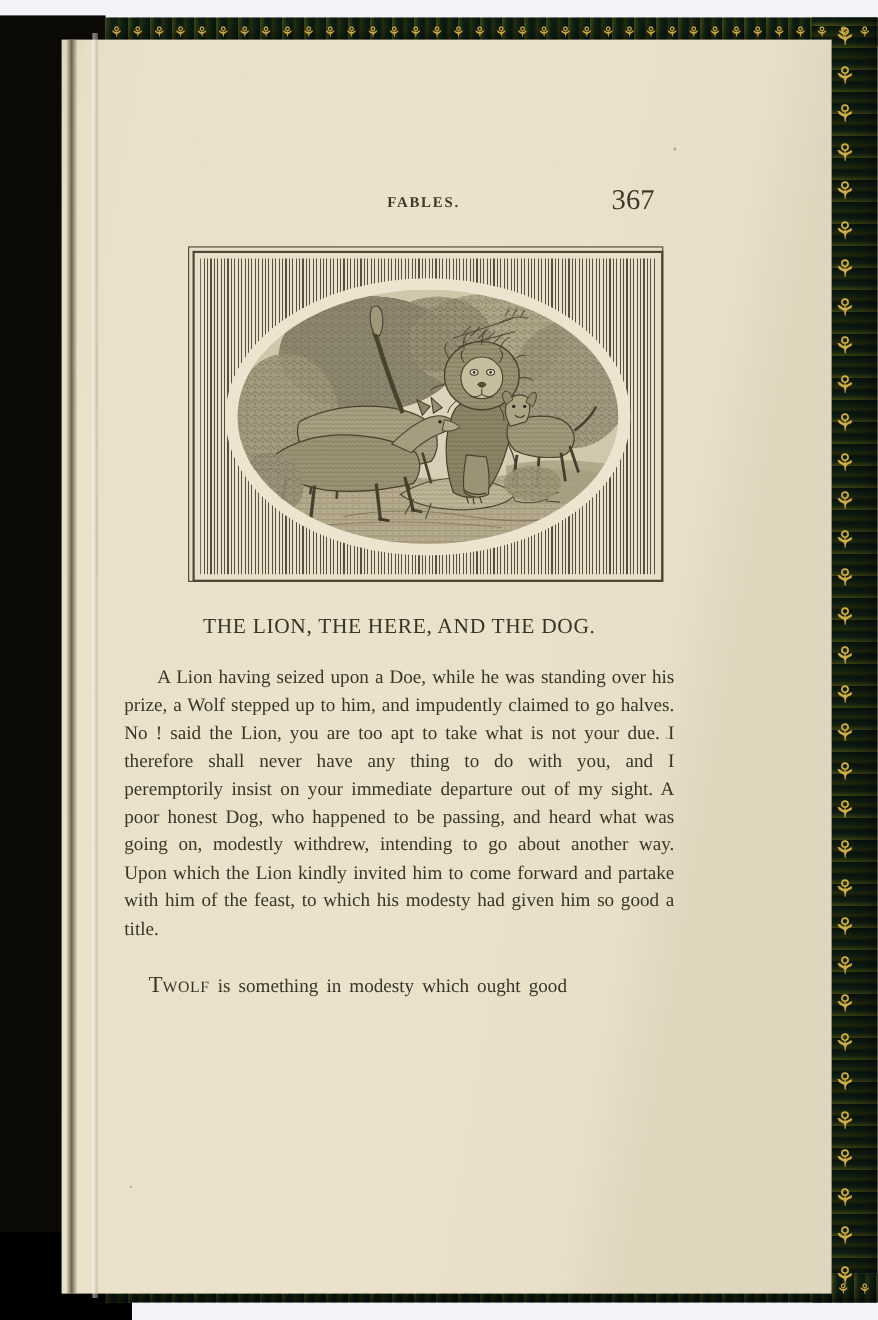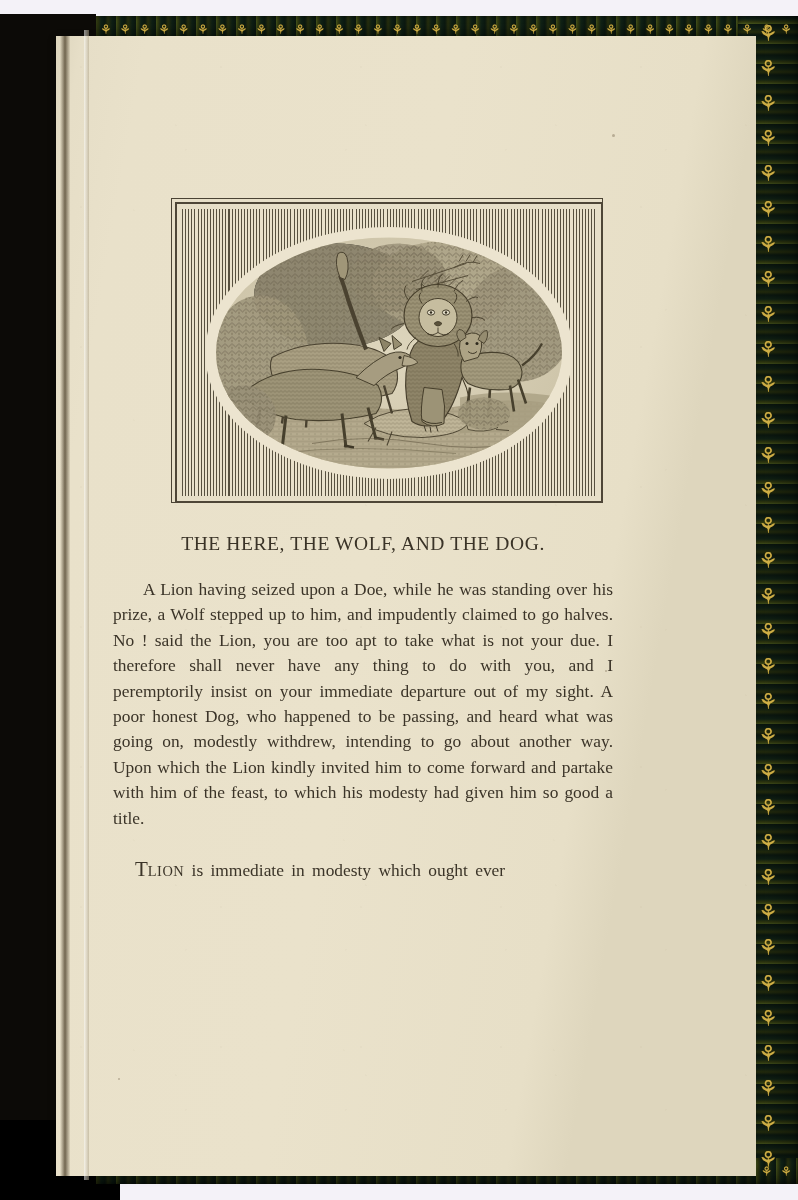--- a/index.html
+++ b/index.html
@@ -210,20 +210,24 @@
       <span class="palm" style="color: rgb(216, 182, 74); font-size: 13px; margin: 0px 3.9px;">⚘</span>
       <span class="palm" style="color: rgb(216, 182, 74); font-size: 13px; margin: 0px 3.9px;">⚘</span>
     </div>
 
   <div class="page-fore"></div>
   <div class="page">
     <div class="paper-grain"></div>
 
     <div class="content">
 
+      <div class="runhead">
+        <span class="fables">FABLES.</span>
+        <span class="folio">367</span>
+      </div>
 
       <div class="plate">
         <div class="plate-inner">
           <div class="hatch"></div>
           <div class="oval-mask"></div>
           <div class="oval">
             <svg width="346" height="231" viewBox="0 0 346 231">
               <defs>
                 <pattern id="fol" width="7" height="7" patternUnits="userSpaceOnUse">
                   <path d="M0 3 Q2 0 4 3 T7 3" stroke="#5b5340" stroke-width=".8" fill="none" opacity=".75"></path>
@@ -358,27 +362,27 @@
                 <ellipse cx="268" cy="176" rx="26" ry="16" fill="#a0977b"></ellipse>
                 <ellipse cx="268" cy="176" rx="26" ry="16" fill="url(#fol)"></ellipse>
                 <path d="M96 206 Q150 196 210 206 Q260 214 300 206" stroke="#6a6048" stroke-width="1" fill="none" opacity=".7"></path>
                 <path d="M60 216 Q140 206 240 216" stroke="#6a6048" stroke-width=".9" fill="none" opacity=".6"></path>
               </g>
             </svg>
           </div>
         </div>
       </div>
 
-      <h1 class="title">THE HERE, THE WOLF, AND THE DOG.</h1>
+      <h1 class="title">THE LION, THE HERE, AND THE DOG.</h1>
 
       <p class="body">A Lion having seized upon a Doe, while he was standing over his prize, a Wolf stepped up to him, and impudently claimed to go halves.   No ! said the Lion, you are too apt to take what is not your due.   I therefore shall never have any thing to do with you, and I peremptorily insist on your immediate departure out of my sight.   A poor honest Dog, who happened to be passing, and heard what was going on, modestly withdrew, intending to go about another way.   Upon which the Lion kindly invited him to come forward and partake with him of the feast, to which his modesty had given him so good a title.</p>
 
 
       <p class="app">
-        <span class="smallcaps-first">T</span><span class="smallcaps">LION</span><span> is immediate in modesty which ought ever</span>
+        <span class="smallcaps-first">T</span><span class="smallcaps">WOLF</span><span> is something in modesty which ought good</span>
       </p>
     </div>
 
     <div class="speck" style="left:556px;top:98px;width:3px;height:3px;"></div>
     <div class="speck" style="left:549px;top:634px;width:2px;height:2px;"></div>
     <div class="speck" style="left:62px;top:1042px;width:2px;height:2px;"></div>
   </div>
 
   <div class="gutter"></div>
   <div class="gutter2"></div>

